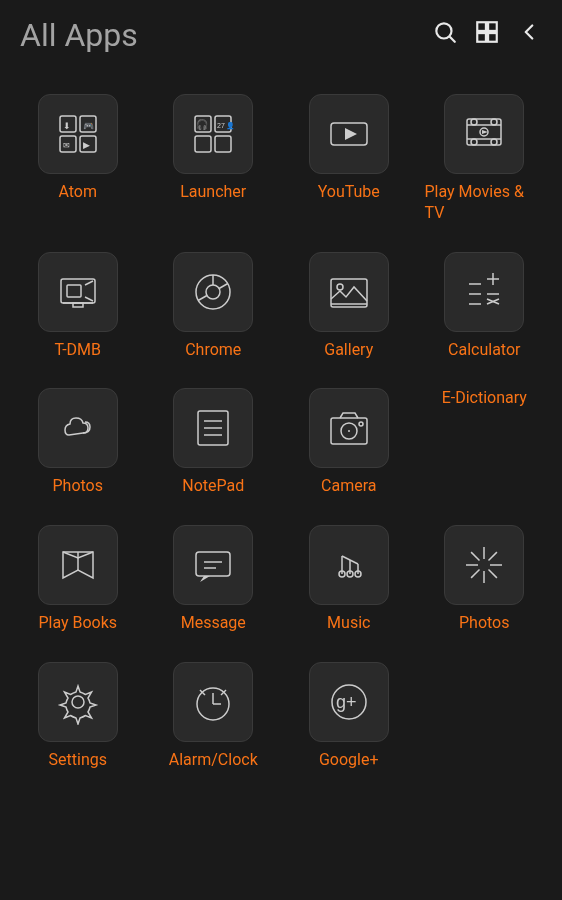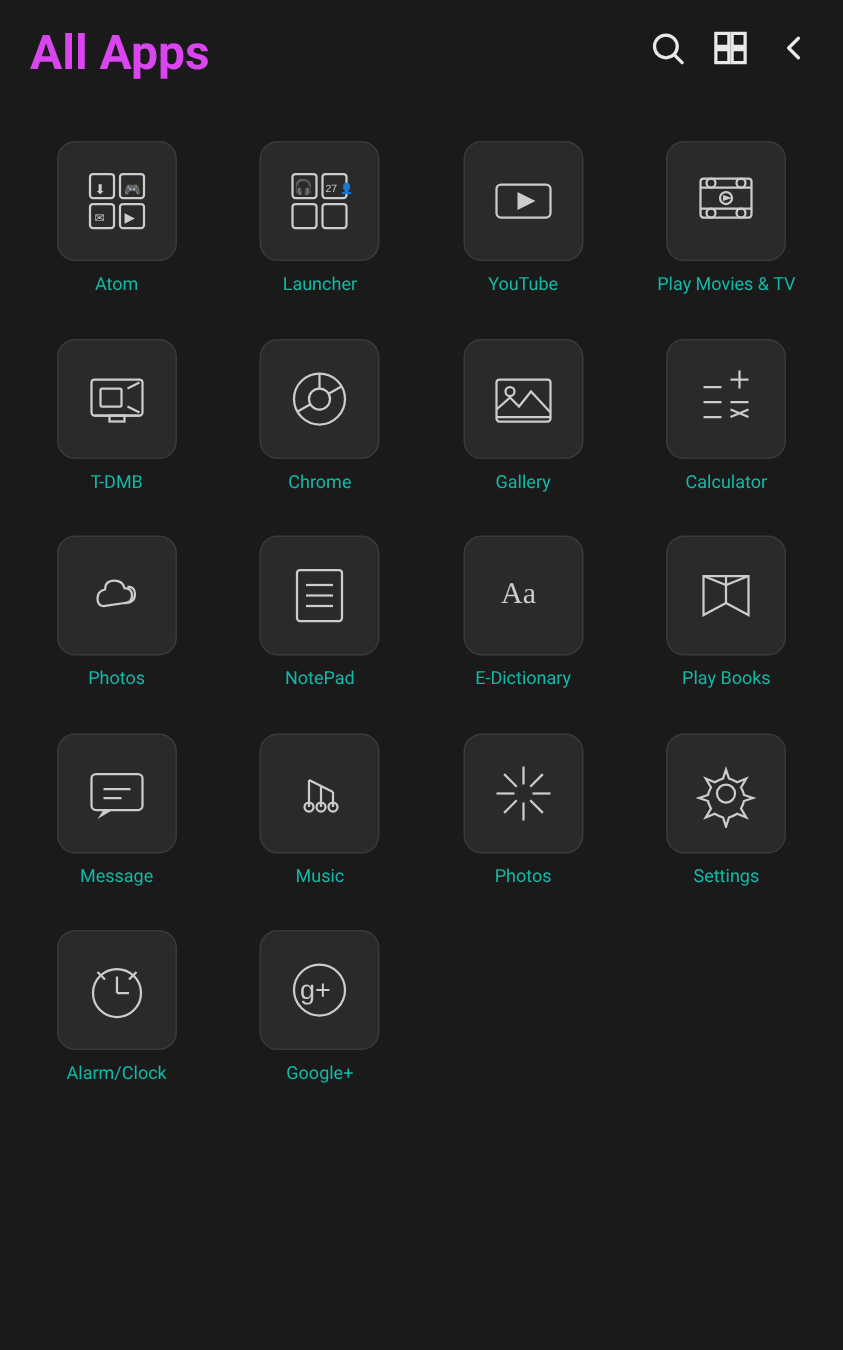--- a/index.html
+++ b/index.html
@@ -12,23 +12,23 @@
       overflow: hidden;
     }
     .header {
       display: flex;
       align-items: center;
       padding: 16px 20px;
       height: 70px;
     }
     .header-title {
       font-size: 32px;
-      font-weight: 700;
+      font-weight: 400;
       flex: 1;
-      color: #d946ef;
+      color: #a3a3a3;
     }
     .header-icons {
       display: flex;
       align-items: center;
       gap: 16px;
     }
     .header-icon {
       color: #ffffff;
       font-size: 24px;
       cursor: pointer;
@@ -59,23 +59,23 @@
       border: 1px solid #3a3a3a;
     }
     .app-icon svg {
       width: 46px;
       height: 46px;
       stroke: #cccccc;
       fill: none;
       stroke-width: 1.5;
     }
     .app-name {
-      font-size: 12px;
-      color: #14b8a6;
-      text-align: center;
+      font-size: 16px;
+      color: #f97316;
+      text-align: left;
       line-height: 1.3;
       font-weight: 400;
     }
   </style>
 </head>
 <body>
 
 <div class="header">
   <span class="header-title">All Apps</span>
   <div class="header-icons">
@@ -231,27 +231,34 @@
         <rect x="8" y="6" width="30" height="34" rx="2"></rect>
         <line x1="14" y1="16" x2="32" y2="16"></line>
         <line x1="14" y1="23" x2="32" y2="23"></line>
         <line x1="14" y1="30" x2="32" y2="30"></line>
       </svg>
     </div>
     <span class="app-name">NotePad</span>
   </div>
 
 
-
-  <div class="app-item">
-    <div class="app-icon">
-      <svg viewBox="0 0 46 46" stroke="#cccccc" fill="none" stroke-width="1.5">
-        <text x="8" y="28" fill="#cccccc" stroke="none" font-size="20" font-family="serif">Aa</text>
-      </svg>
-    </div>
+  <div class="app-item">
+    <div class="app-icon">
+      <svg viewBox="0 0 46 46" stroke="#cccccc" fill="none" stroke-width="1.5">
+        <rect x="5" y="13" width="36" height="26" rx="2"></rect>
+        <circle cx="23" cy="26" r="8"></circle>
+        <circle cx="23" cy="26" r="1" fill="#cccccc" stroke="none"></circle>
+        <circle cx="35" cy="19" r="2"></circle>
+        <path d="M14,13 L17,8 L29,8 L32,13"></path>
+      </svg>
+    </div>
+    <span class="app-name">Camera</span>
+  </div>
+
+  <div class="app-item">
     <span class="app-name">E-Dictionary</span>
   </div>
 
   <div class="app-item">
     <div class="app-icon">
       <svg viewBox="0 0 46 46" stroke="#cccccc" fill="none" stroke-width="1.5">
         <path d="M8,10 L8,36 L23,28 L38,36 L38,10 Z"></path>
         <path d="M23,28 L23,10"></path>
         <path d="M8,10 L23,16 L38,10"></path>
       </svg>

